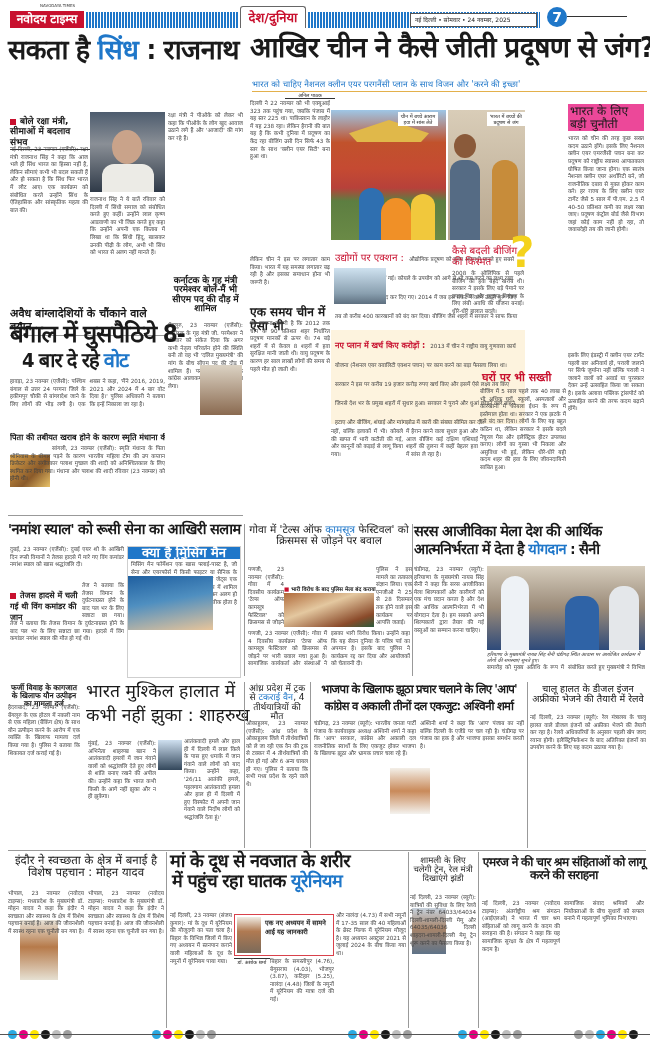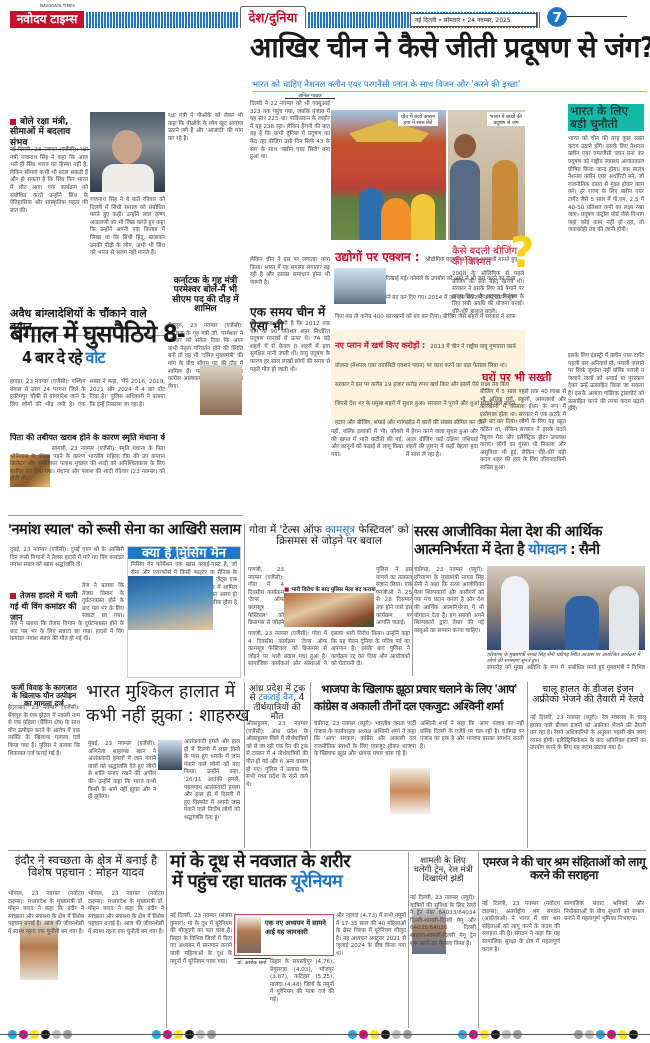--- a/index.html
+++ b/index.html
@@ -17,55 +17,58 @@
 .red{color:#c8102e}
 .body-text{font-size:5.6px;line-height:7.6px;color:#444;text-align:justify;overflow:hidden}
 .photo{overflow:hidden}
 .vsep{background:#999;width:1px}
 .hsep{background:#999;height:1px}
 .sub-hl{font-weight:bold;font-size:9px;line-height:1.15}
 .caption{font-size:5px;line-height:6px;color:#333;font-style:italic}
 .bullet::before{content:"";display:inline-block;width:6px;height:6px;background:#c8102e;margin-right:4px;vertical-align:middle}
 .reg-dots{top:1030px;height:10px;display:flex;gap:2px}
 .reg-dots span{width:9px;height:9px;border-radius:50%;display:inline-block}
-.highlight-yellow{background:#14b8a6}
+.highlight-yellow{background:#ec4899}
 .box-tint{background:#fdf3de}
 </style>
 </head>
 <body>
 
 <div class="abs masthead">
   <div class="abs logo-sup">NAVODAYA TIMES</div>
   <div class="abs logo">नवोदय टाइम्स</div>
   <div class="abs bar-stripe" style="left:86px;width:152px"></div>
   <div class="abs section-tab">देश/दुनिया</div>
   <div class="abs bar-stripe" style="left:308px;width:232px"></div>
   <div class="abs date-box">नई दिल्ली • सोमवार • 24 नवम्बर, 2025</div>
   <div class="abs page-num">7</div>
   <div class="abs" style="left:567px;top:16px;width:60px;height:1px;background:#333"></div>
 </div>
 
 <div class="abs" style="left:8px;top:32px;width:236px">
+  <div class="hl" style="font-size:27px;letter-spacing:-0.5px;white-space:nowrap;margin-top:4px">
+    <span>सकता है </span><span class="blue">सिंध</span><span> : राजनाथ</span>
+  </div>
 </div>
 <div class="abs sub-hl bullet" style="left:10px;top:116px;width:80px;font-size:9px;border-bottom:1px solid #333;padding-bottom:2px">बोले रक्षा मंत्री, सीमाओं में बदलाव संभव</div>
 <div class="abs body-text" style="left:10px;top:146px;width:78px;height:162px">नई दिल्ली, 23 नवम्बर (एजैंसी): रक्षा मंत्री राजनाथ सिंह ने कहा कि आज भले ही सिंध भारत का हिस्सा नहीं है, लेकिन सीमाएं कभी भी बदल सकती हैं और हो सकता है कि सिंध फिर भारत में लौट आए। एक कार्यक्रम को संबोधित करते उन्होंने सिंध के ऐतिहासिक और सांस्कृतिक महत्व की बात की।</div>
 <div class="abs photo" style="left:90px;top:112px;width:75px;height:80px;background:linear-gradient(180deg,#4d5c6e 0%,#8a8f96 40%,#2f3a48 100%)">
   <div style="position:absolute;left:22px;top:18px;width:30px;height:34px;border-radius:50%;background:#c9a38a"></div>
   <div style="position:absolute;left:12px;top:52px;width:52px;height:30px;background:#ecebe6;border-radius:12px 12px 0 0"></div>
 </div>
 <div class="abs body-text" style="left:90px;top:196px;width:75px;height:112px">राजनाथ सिंह ने ये बातें रविवार को दिल्ली में सिंधी समाज को संबोधित करते हुए कहीं। उन्होंने लाल कृष्ण आडवाणी का भी जिक्र करते हुए कहा कि उन्होंने अपनी एक किताब में लिखा था कि सिंधी हिंदू, खासकर उनकी पीढ़ी के लोग, अभी भी सिंध को भारत से अलग नहीं मानते हैं।</div>
 <div class="abs body-text" style="left:168px;top:112px;width:75px;height:120px">रक्षा मंत्री ने पीओके को लेकर भी कहा कि पीओके के लोग खुद आवाज उठाने लगे हैं और 'आजादी' की मांग कर रहे हैं।</div>
 
 <div class="abs hl" style="left:168px;top:276px;width:75px;font-size:9px;text-align:center;color:#1a1a1a">कर्नाटक के गृह मंत्री परमेश्वर बोले-मैं भी सीएम पद की दौड़ में शामिल</div>
 <div class="abs body-text" style="left:168px;top:322px;width:75px;height:190px">बेंगलूरु, 23 नवम्बर (एजैंसी): कर्नाटक के गृह मंत्री जी. परमेश्वर ने रविवार को संकेत दिया कि अगर कभी नेतृत्व परिवर्तन होने की स्थिति बनी तो वह भी 'दलित मुख्यमंत्री' की मांग के बीच सीएम पद की दौड़ में शामिल हैं। परमेश्वर ने कहा कि कांग्रेस आलाकमान ही अंतिम निर्णय लेगा।</div>
 <div class="abs photo" style="left:200px;top:365px;width:42px;height:50px;background:linear-gradient(180deg,#dcd3c4,#8a6a50)"></div>
 
 <div class="abs sub-hl" style="left:10px;top:308px;width:155px;font-size:11px;border-bottom:1px solid #999;padding-bottom:2px">अवैध बांग्लादेशियों के चौंकाने वाले बयान</div>
 <div class="abs hl" style="left:10px;top:322px;width:155px;font-size:24px;white-space:nowrap;letter-spacing:-1px">बंगाल में घुसपैठिये 8-</div>
-<div class="abs hl" style="left:22px;top:350px;width:145px;font-size:16px;white-space:nowrap;letter-spacing:-1px"><span>4 बार दे रहे </span><span class="blue">वोट</span></div>
+<div class="abs hl" style="left:22px;top:350px;width:145px;font-size:20px;white-space:nowrap;letter-spacing:-1px"><span>4 बार दे रहे </span><span class="blue">वोट</span></div>
 <div class="abs body-text" style="left:10px;top:378px;width:155px;height:52px;column-count:2;column-gap:4px">हावड़ा, 23 नवम्बर (एजैंसी): पश्चिम बंगाल से उत्तर 24 परगना जिले के हकीमपुर चौकी से बांग्लादेश जाने के लिए लोगों की भीड़ लगी है। एक शख्स ने कहा, 'मैंने 2016, 2019, 2021 और 2024 में 4 बार वोट दिया है।' पुलिस अधिकारी ने बताया कि इन्हें निकाला जा रहा है।</div>
 
 <div class="abs sub-hl" style="left:10px;top:433px;width:155px;font-size:8px;white-space:nowrap;overflow:hidden">पिता की तबीयत खराब होने के कारण स्मृति मंधाना की शादी टली</div>
 <div class="abs photo" style="left:10px;top:455px;width:40px;height:32px;background:linear-gradient(135deg,#d9a24a,#8a5a2a 60%,#e9c36a)"></div>
 <div class="abs body-text" style="left:10px;top:445px;width:155px;height:66px;text-indent:42px">सांगली, 23 नवम्बर (एजैंसी): स्मृति मंधाना के पिता श्रीनिवास के बीमार पड़ने के कारण भारतीय महिला टीम की उप कप्तान क्रिकेटर और संगीतकार पलाश मुच्छल की शादी को अनिश्चितकाल के लिए स्थगित कर दिया गया। मंधाना और पलाश की शादी रविवार (23 नवम्बर) को होनी थी।</div>
 
 <div class="abs hsep" style="left:8px;top:515px;width:235px"></div>
 
 <div class="abs hl" style="left:8px;top:522px;width:235px;font-size:14.5px;white-space:nowrap;letter-spacing:-0.5px">'नमांश स्याल' को रूसी सेना का आखिरी सलाम</div>
 <div class="abs body-text" style="left:10px;top:546px;width:114px;height:30px">दुबई, 23 नवम्बर (एजैंसी): दुबई एयर शो के आखिरी दिन रूसी विमानों ने तेजस हादसे में मारे गए विंग कमांडर नमांश स्याल को खास श्रद्धांजलि दी।</div>
@@ -110,21 +113,21 @@
 </div>
 <div class="abs" style="left:398px;top:112px;width:40px;background:#fff;font-size:5px;padding:1px;text-align:center">चीन में बच्चे आराम हवा में सांस लेते</div>
 <div class="abs photo" style="left:448px;top:110px;width:77px;height:130px;background:linear-gradient(180deg,#d9cdb8,#b7a68e)">
   <div style="position:absolute;left:6px;top:24px;width:22px;height:24px;border-radius:50%;background:#8a5a3a"></div>
   <div style="position:absolute;left:2px;top:50px;width:30px;height:80px;background:#556b84;border-radius:12px 12px 0 0"></div>
   <div style="position:absolute;left:44px;top:50px;width:26px;height:80px;background:#c78c3a;border-radius:12px 12px 0 0"></div>
 </div>
 <div class="abs" style="left:487px;top:112px;width:38px;background:#fff;font-size:5px;padding:1px;text-align:center">भारत में बच्चों की प्रदूषण से जंग</div>
 
 <div class="abs" style="left:331px;top:244px;width:194px;height:122px;padding:2px 4px">
-  <span class="red" style="font-weight:bold;font-size:12px">उद्योगों पर एक्शन :</span>
+  <span class="red" style="font-weight:normal;font-size:10px">उद्योगों पर एक्शन :</span>
   <span class="body-text" style="display:inline">औद्योगिक प्रदूषण को मुख्य अपराधी मानते हुए सबसे अधिक सख्ती यहीं दिखाई गई। कोयले के उपयोग को आगे से भी कम करने का लक्ष्य रखा गया और कई कारखाने बंद कर दिए गए। 2014 में जब इस संकट ने काम उठाने शुरू किए तब तो करीब 400 कारखानों को बंद कर दिया। बीजिंग जैसे शहरों में सरकार ने साफ किया कि जनता के लिए काम आसान है, तो निजी कंपनियों को भी निर्देशों का पालन करना होगा।</span>
 </div>
 <div class="abs photo" style="left:334px;top:268px;width:52px;height:36px;background:linear-gradient(180deg,#cfe2f0,#8aa0b0 70%,#5e7080)"></div>
 <div class="abs box-tint" style="left:331px;top:330px;width:194px;height:94px;padding:3px 4px">
   <span class="red" style="font-weight:bold;font-size:8px">नए प्लान में खर्च किए करोड़ों :</span>
   <span class="body-text" style="display:inline">2013 में चीन ने राष्ट्रीय वायु गुणवत्ता कार्य योजना (नैशनल एयर क्वालिटी एक्शन प्लान) पर काम करने का बड़ा फैसला लिया था। सरकार ने इस पर करीब 19 हजार करोड़ रुपए खर्च किए और इसमें ऐसे लक्ष्य तय किए जिनसे देश भर के प्रमुख शहरों में सुधार हुआ। सरकार ने पुराने और धुआं छोड़ने वाले वाहन हटाए और बीजिंग, शंघाई और ग्वांगझोउ में कारों की संख्या सीमित कर दी।</span>
 </div>
 <div class="abs body-text" style="left:331px;top:428px;width:72px;height:48px">नहीं, बल्कि इलाकों में भी। कोयले की खपत में भारी कटौती की गई, और कानूनों को कड़ाई से लागू किया गया।</div>
 <div class="abs body-text" style="left:406px;top:428px;width:72px;height:48px">में हैरान करने वाला सुधार हुआ और आज बीजिंग कई दक्षिण एशियाई शहरों की तुलना में कहीं बेहतर हवा में सांस ले रहा है।</div>
 
@@ -157,21 +160,21 @@
 <div class="abs photo" style="left:487px;top:566px;width:158px;height:84px;background:linear-gradient(180deg,#d6cdbd,#9a8a78 50%,#2e4a7a)">
   <div style="position:absolute;left:14px;top:10px;width:28px;height:74px;background:#eef2f6;border-radius:14px 14px 0 0"></div>
   <div style="position:absolute;left:78px;top:30px;width:34px;height:54px;background:#2f63a6;border-radius:14px 14px 0 0"></div>
   <div style="position:absolute;left:122px;top:20px;width:30px;height:64px;background:#e4e7ea;border-radius:14px 14px 0 0"></div>
 </div>
 <div class="abs caption" style="left:487px;top:651px;width:158px">हरियाणा के मुख्यमंत्री नायब सिंह सैनी चंडीगढ़ स्थित आवास पर आयोजित कार्यक्रम में लोगों की समस्याएं सुनते हुए।</div>
 <div class="abs body-text" style="left:487px;top:664px;width:158px;height:14px;column-count:2;column-gap:4px">समारोह को मुख्य अतिथि के रूप में संबोधित करते हुए मुख्यमंत्री ने विभिन्न राज्यों की महिला स्वयं सहायता समूहों की सराहना की, शिल्पकारों व कारीगरों द्वारा तैयार विभिन्न उत्पादों का अवलोकन किया।</div>
 
 <div class="abs vsep" style="left:310px;top:682px;height:166px"></div>
 <div class="abs hl" style="left:314px;top:683px;width:210px;font-size:11.5px;white-space:nowrap;letter-spacing:-0.6px;text-align:center">भाजपा के खिलाफ झूठा प्रचार चलाने के लिए 'आप'</div>
-<div class="abs hl" style="left:314px;top:700px;width:210px;font-size:11.5px;white-space:nowrap;letter-spacing:-0.6px;text-align:left">कांग्रेस व अकाली तीनों दल एकजुट: अश्विनी शर्मा</div>
+<div class="abs hl" style="left:314px;top:700px;width:210px;font-size:11.5px;white-space:nowrap;letter-spacing:-0.6px;text-align:center">कांग्रेस व अकाली तीनों दल एकजुट: अश्विनी शर्मा</div>
 <div class="abs body-text" style="left:314px;top:720px;width:102px;height:126px">चंडीगढ़, 23 नवम्बर (ब्यूरो): भारतीय जनता पार्टी पंजाब के कार्यवाहक अध्यक्ष अश्विनी शर्मा ने कहा कि 'आप' सरकार, कांग्रेस और अकाली दल राजनीतिक स्वार्थों के लिए एकजुट होकर भाजपा के खिलाफ झूठा और भ्रामक प्रचार चला रहे हैं।</div>
 <div class="abs photo" style="left:390px;top:768px;width:40px;height:46px;background:linear-gradient(180deg,#f3efe8,#c98a5a 50%,#f4f2ee)"></div>
 <div class="abs body-text" style="left:420px;top:720px;width:104px;height:126px;text-indent:0">अश्विनी शर्मा ने कहा कि 'आप' पंजाब का नहीं बल्कि दिल्ली के एजेंडे पर चल रही है। चंडीगढ़ पर पंजाब का हक है और भाजपा इसका समर्थन करती है।</div>
 
 <div class="abs vsep" style="left:527px;top:682px;height:166px"></div>
 <div class="abs hl" style="left:530px;top:684px;width:116px;font-size:9.5px;font-weight:normal;text-align:center;font-family:'DejaVu Sans',sans-serif">चालू हालत के डीजल इंजन अफ्रीका भेजने की तैयारी में रेलवे</div>
 <div class="abs body-text" style="left:530px;top:714px;width:116px;height:132px">नई दिल्ली, 23 नवम्बर (ब्यूरो): रेल मंत्रालय के चालू हालत वाले डीजल इंजनों को अफ्रीका भेजने की तैयारी कर रहा है। रेलवे अधिकारियों के अनुसार पहली खेप जल्द रवाना होगी। इलैक्ट्रिफिकेशन के बाद अतिरिक्त इंजनों का उपयोग करने के लिए यह कदम उठाया गया है।</div>
 
 <div class="abs hsep" style="left:8px;top:850px;width:638px"></div>
 

